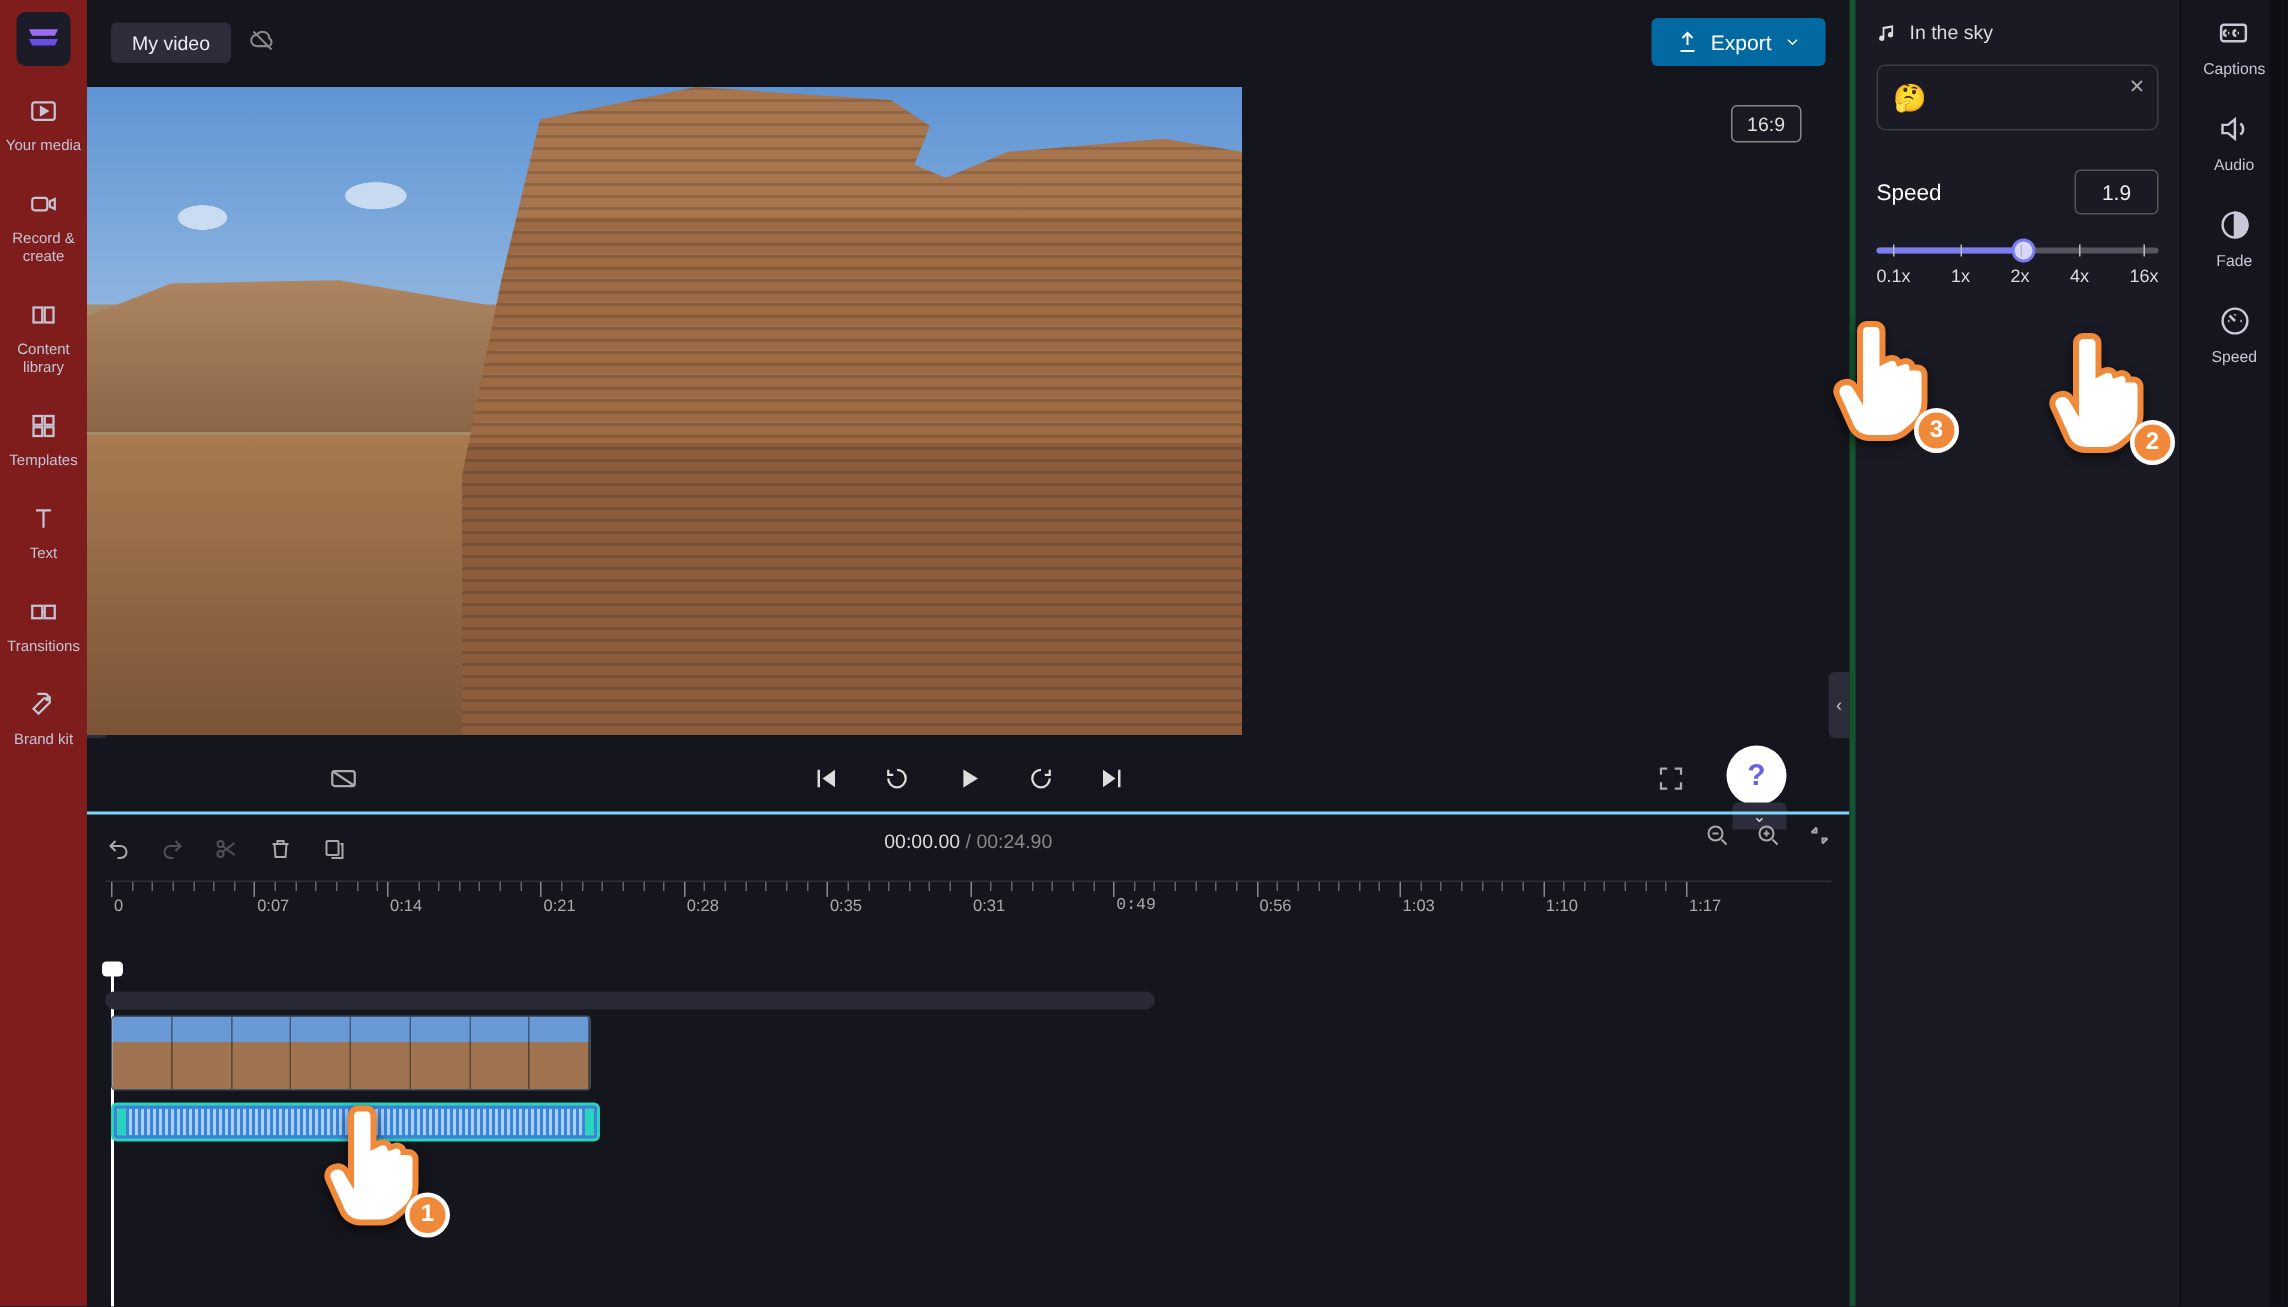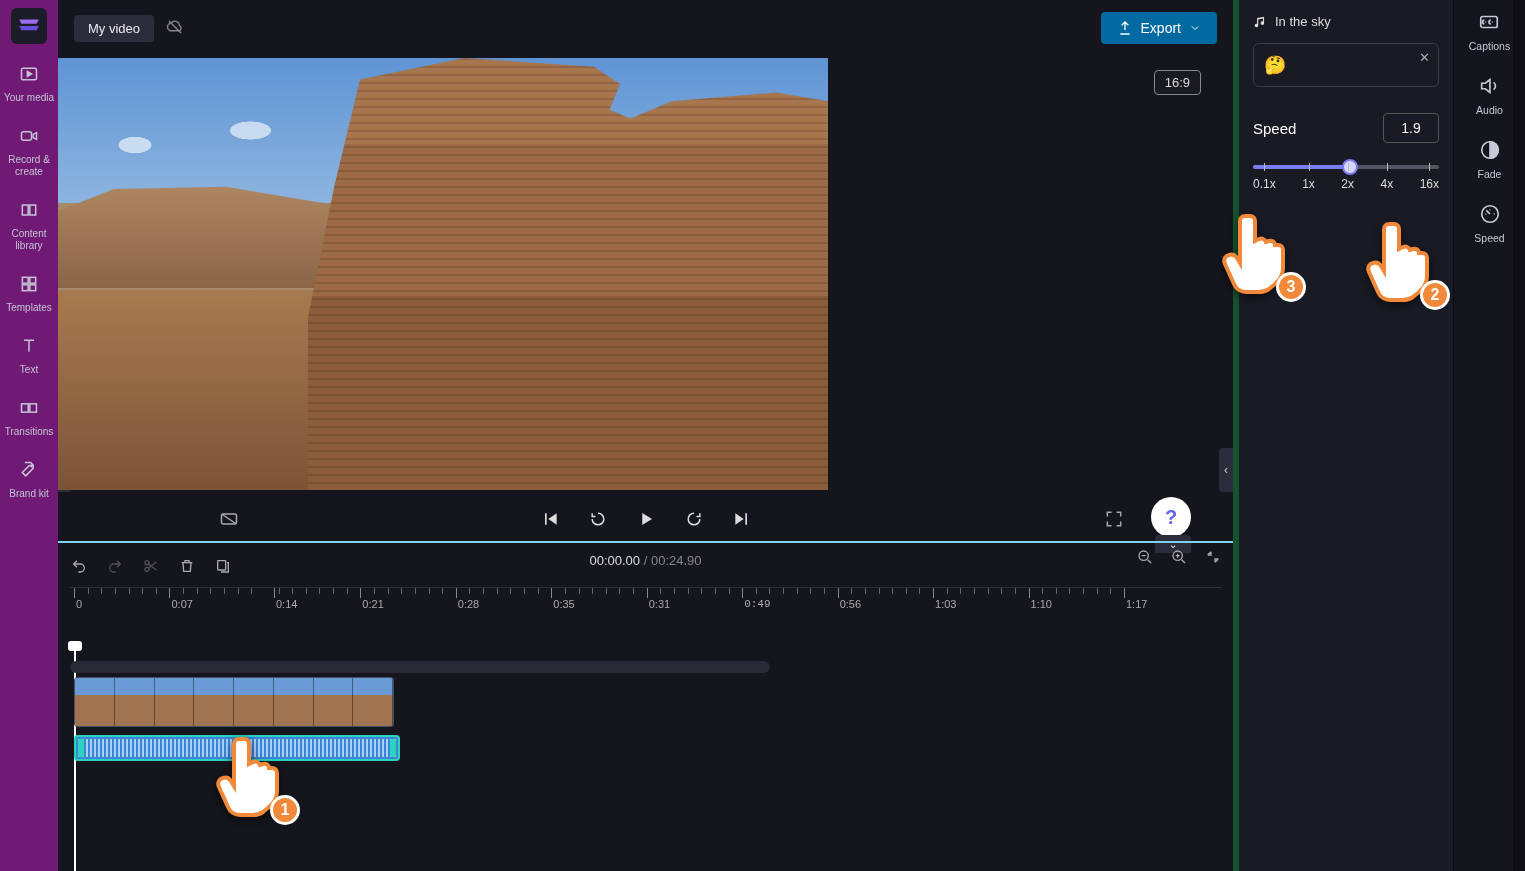--- a/index.html
+++ b/index.html
@@ -14,21 +14,21 @@
     font-size: 13px;
   }
   .app {
     display: flex;
     width: 100%;
     height: 100%;
   }
   
   .left-rail {
     width: 58px;
-    background: #701a75;
+    background: #7f1d1d;
     display: flex;
     flex-direction: column;
     align-items: center;
     padding-top: 8px;
   }
   .logo {
     width: 36px; height: 36px;
     margin-bottom: 18px;
     border-radius: 6px;
     display:flex; align-items:center; justify-content:center;
@@ -202,21 +202,21 @@
   .audio-clip .handle.l{left:2px;} .audio-clip .handle.r{right:2px;}
   .playhead { position:absolute; left:4px; top:-28px; width:2px; height:270px; background:#fff;}
   .playhead::before{content:""; position:absolute; top:-8px; left:-6px; width:14px;height:10px; background:#fff; border-radius:3px;}
   .hscroll {
     position:absolute; left:0px; bottom:4px; width:700px; height:12px; background:#2a2a36; border-radius:6px;
   }
   
   .right-panel {
     width: 220px;
     background:#1a1a24;
-    border-left:6px solid #14532d;
+    border-left:4px solid #14532d;
     padding: 10px 14px;
     position:relative;
   }
   .track-label { display:flex; align-items:center; gap:8px; color:#ddd; padding:4px 0 14px;}
   .tip-card {
     border:1px solid #3b3b4a; border-radius:6px;
     padding:10px 28px 10px 10px; position:relative;
     display:flex; gap:8px; font-size:13px; color:#e6e6f0;
   }
   .tip-card .emoji{ font-size:18px;}
@@ -526,21 +526,21 @@
             <div class="subtick" style="left: 944.909px;"></div>
             <div class="subtick" style="left: 972.182px;"></div>
             <div class="subtick" style="left: 985.818px;"></div>
             <div class="subtick" style="left: 999.455px;"></div>
             <div class="subtick" style="left: 1013.09px;"></div>
             <div class="subtick" style="left: 1026.73px;"></div>
             <div class="subtick" style="left: 1040.36px;"></div>
           </div>
       <div class="tick" style="left: 4px;"><span>0</span></div>
           <div class="tick" style="left: 99.4545px;"><span>0:07</span></div>
-          <div class="tick" style="left: 204px;"><span>0:14</span></div>
+          <div class="tick" style="left: 188px;"><span>0:14</span></div>
           <div class="tick" style="left: 290.364px;"><span>0:21</span></div>
           <div class="tick" style="left: 385.818px;"><span>0:28</span></div>
           <div class="tick" style="left: 481.273px;"><span>0:35</span></div>
           <div class="tick" style="left: 576.727px;"><span>0:31</span></div>
           <div class="tick" style="left: 672.182px; font-family: Liberation Mono, monospace;"><span>0:49</span></div>
           <div class="tick" style="left: 767.636px;"><span>0:56</span></div>
           <div class="tick" style="left: 863.091px;"><span>1:03</span></div>
           <div class="tick" style="left: 958.545px;"><span>1:10</span></div>
           <div class="tick" style="left: 1054px;"><span>1:17</span></div>
         </div>

